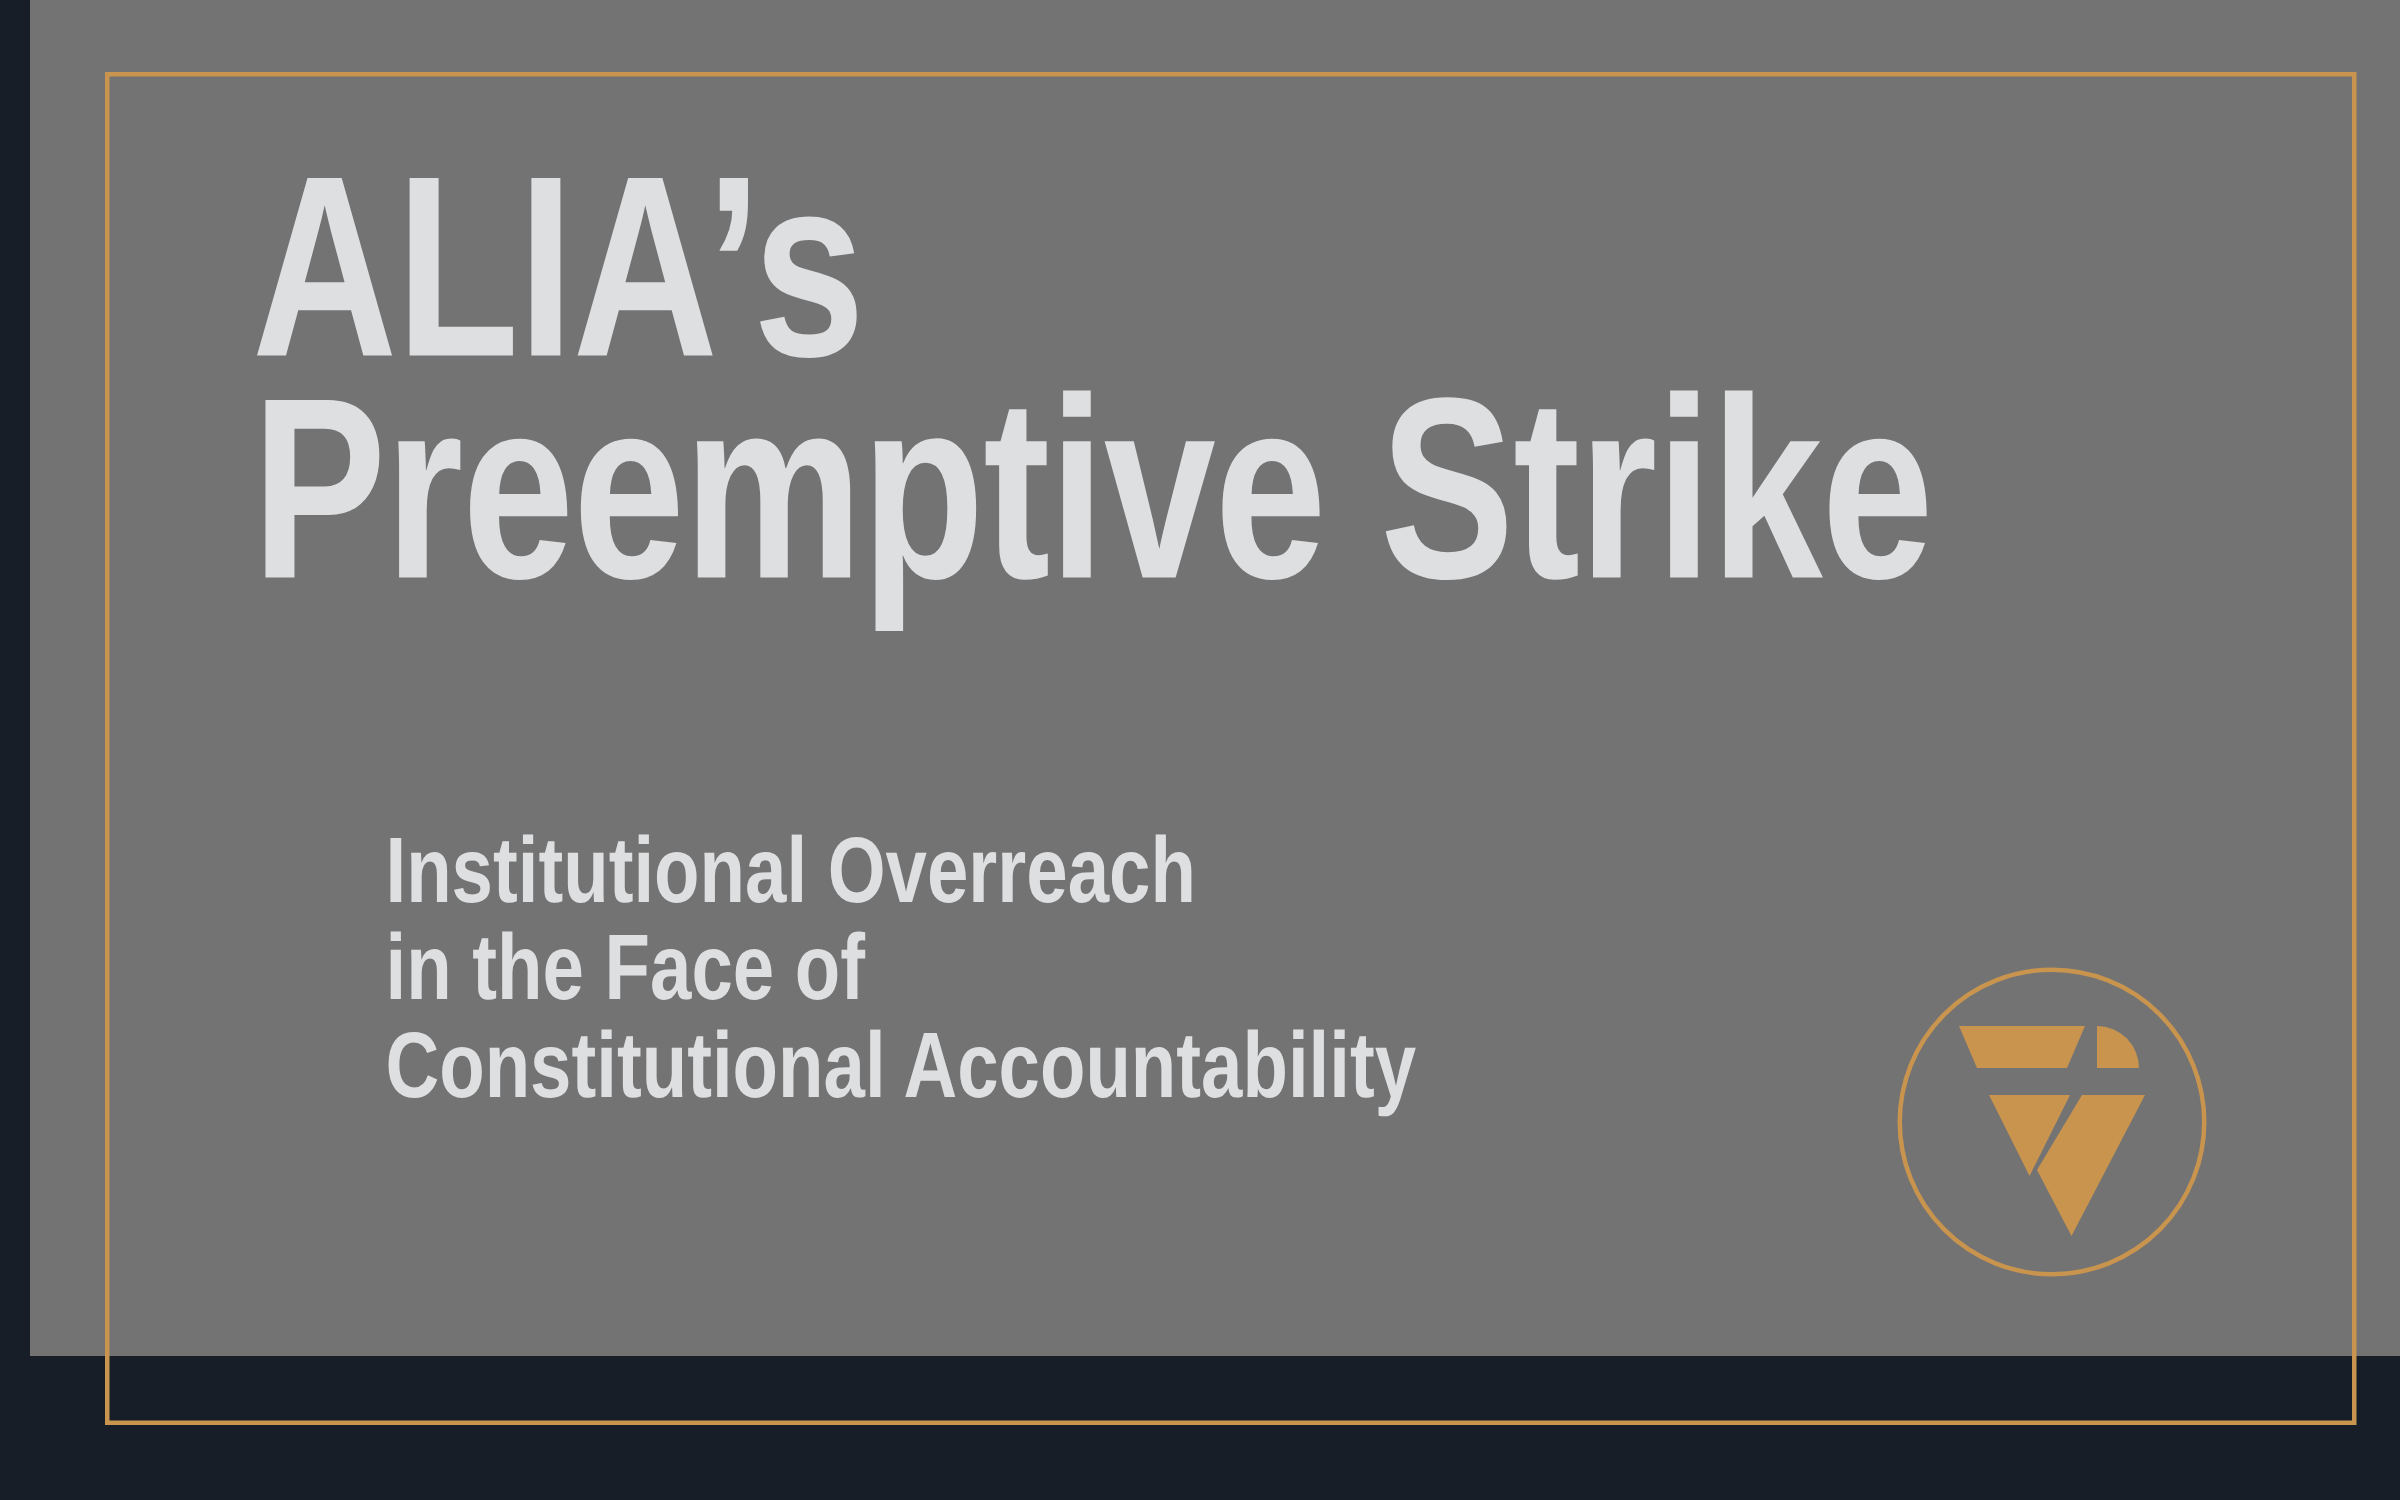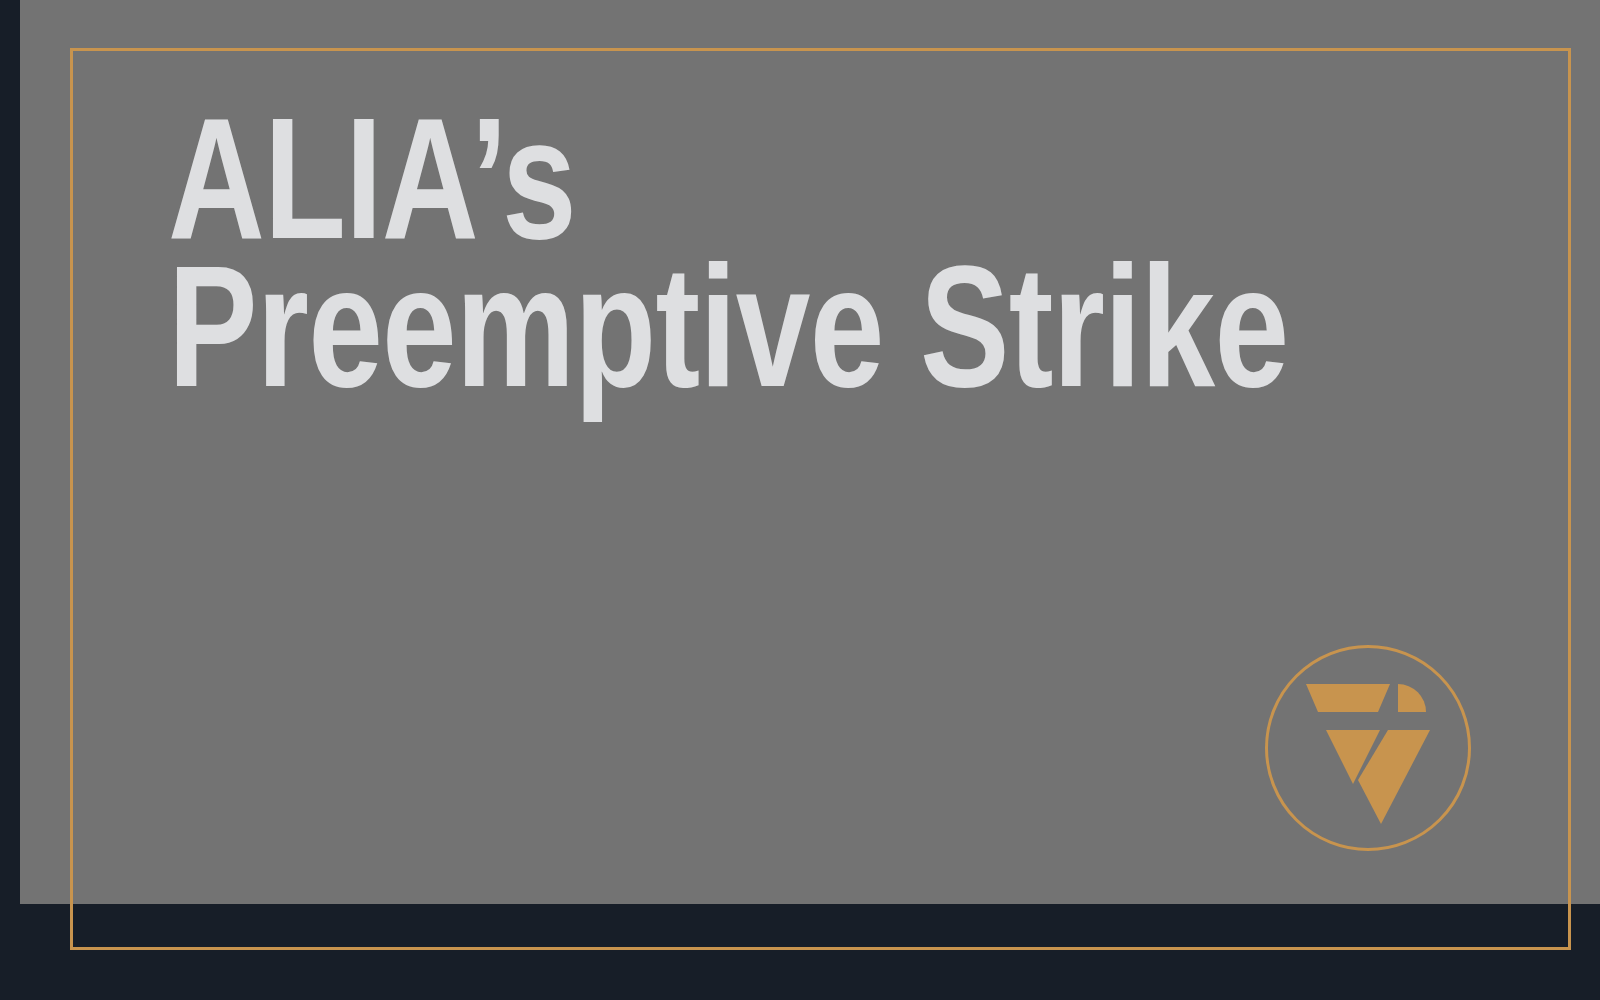--- a/index.html
+++ b/index.html
@@ -95,20 +95,25 @@
 
 <div class="slide">
 
   <div class="frame"></div>
 
   <div class="title-block">
     <span class="title-line">ALIA’s</span>
     <span class="title-line">Preemptive Strike</span>
   </div>
 
+  <div class="subtitle-block">
+    <span class="subtitle-line">Institutional Overreach</span>
+    <span class="subtitle-line">in the Face of</span>
+    <span class="subtitle-line">Constitutional Accountability</span>
+  </div>
 
   <div class="logo">
     <svg viewBox="0 0 208 208" xmlns="http://www.w3.org/2000/svg">
 
       <circle cx="104" cy="104" r="101.5" fill="none" stroke="#c8944e" stroke-width="3"></circle>
 
       <polygon points="42,40 126,40 114,68 54,68" fill="#c8944e"></polygon>
 
       <path d="M 134,68 L 134,40 A 28,28 0 0 1 162,68 Z" fill="#c8944e"></path>
 

